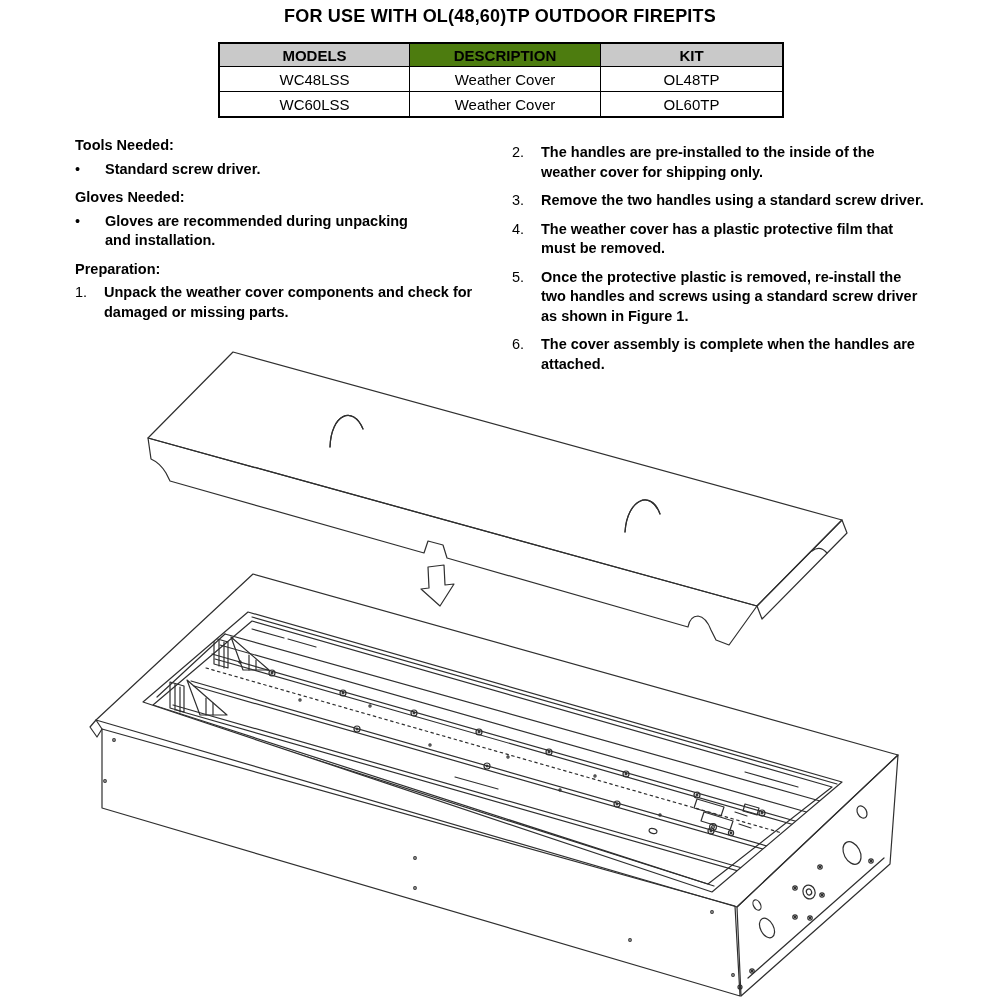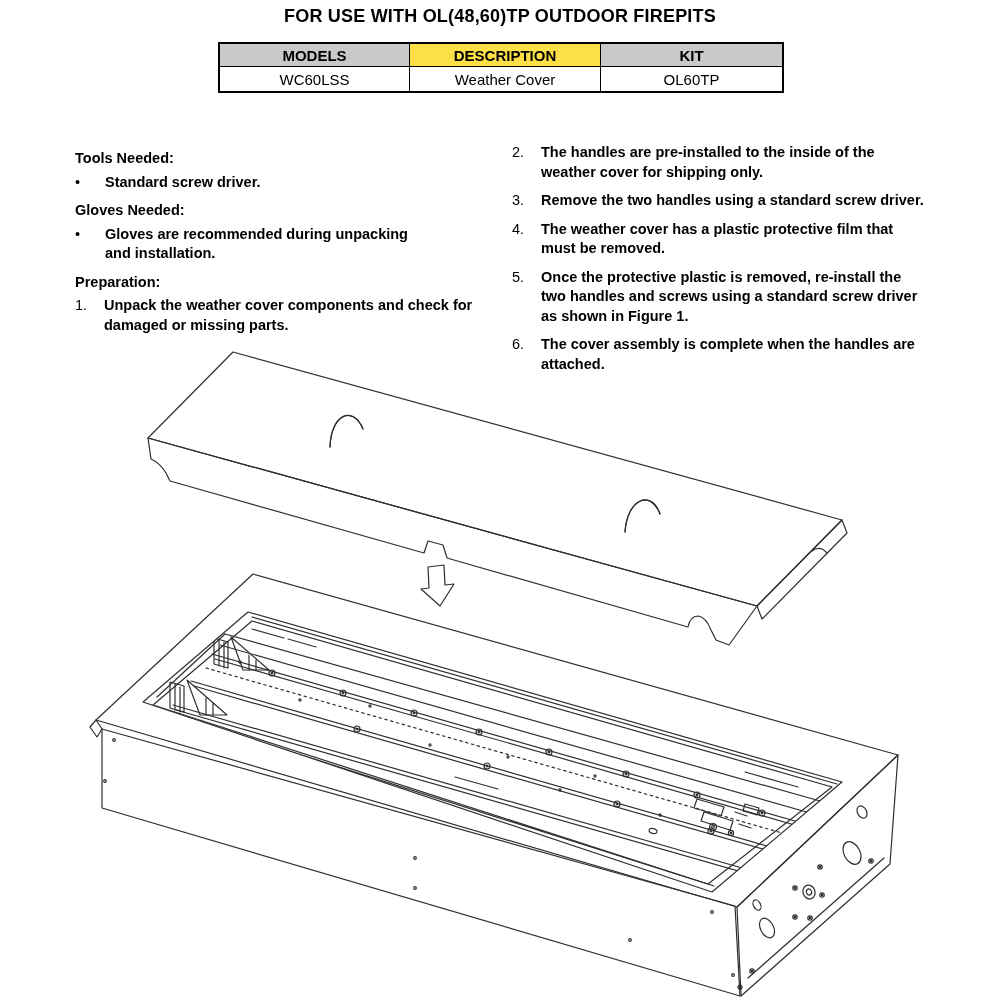--- a/index.html
+++ b/index.html
@@ -19,21 +19,21 @@
   }
   .models-table th,.models-table td{
     border:1.5px solid #000;text-align:center;vertical-align:middle;
     font-size:15px;padding:0;
   }
   .models-table th{height:22px;font-weight:bold;}
   .models-table td{height:24px;background:#fff;}
   .c1{width:189px}.c2{width:190px}.c3{width:181px}
 
   .txtcol{position:absolute;font-size:14.5px;line-height:19.5px;}
-  .leftcol{left:75px;top:149px;width:432px;}
+  .leftcol{left:75px;top:136px;width:432px;}
   .rightcol{left:512px;top:143px;width:452px;}
   .heading{font-weight:bold;margin:9px 0 4px 0;}
   .heading.first{margin-top:0;}
   .li,.step{display:flex;align-items:flex-start;}
   .li{margin:0 0 4px 0;}
   .step{margin:0 0 9px 0;}
   .marker{width:30px;flex:none;}
   .num{width:29px;flex:none;}
   .txt{white-space:pre-line;flex:1;font-weight:bold;}
   .fig{position:absolute;left:0;top:0;width:1000px;height:1000px;pointer-events:none;}
@@ -50,25 +50,30 @@
 </style>
 </head>
 <body>
 
 <div class="page-title">FOR USE WITH OL(48,60)TP OUTDOOR FIREPITS</div>
 
 <table class="models-table">
   <thead>
     <tr>
       <th class="c1" style="background-color: rgb(201, 201, 201);">MODELS</th>
-      <th class="c2" style="background-color: #fde047;">DESCRIPTION</th>
+      <th class="c2" style="background-color: #4d7c0f;">DESCRIPTION</th>
       <th class="c3" style="background-color: rgb(201, 201, 201);">KIT</th>
     </tr>
   </thead>
   <tbody>
+    <tr>
+      <td>WC48LSS</td>
+      <td>Weather Cover</td>
+      <td>OL48TP</td>
+    </tr>
     <tr>
       <td>WC60LSS</td>
       <td>Weather Cover</td>
       <td>OL60TP</td>
     </tr>
   </tbody>
 </table>
 
 <div class="txtcol leftcol">
   <div class="heading first">Tools Needed:</div>

